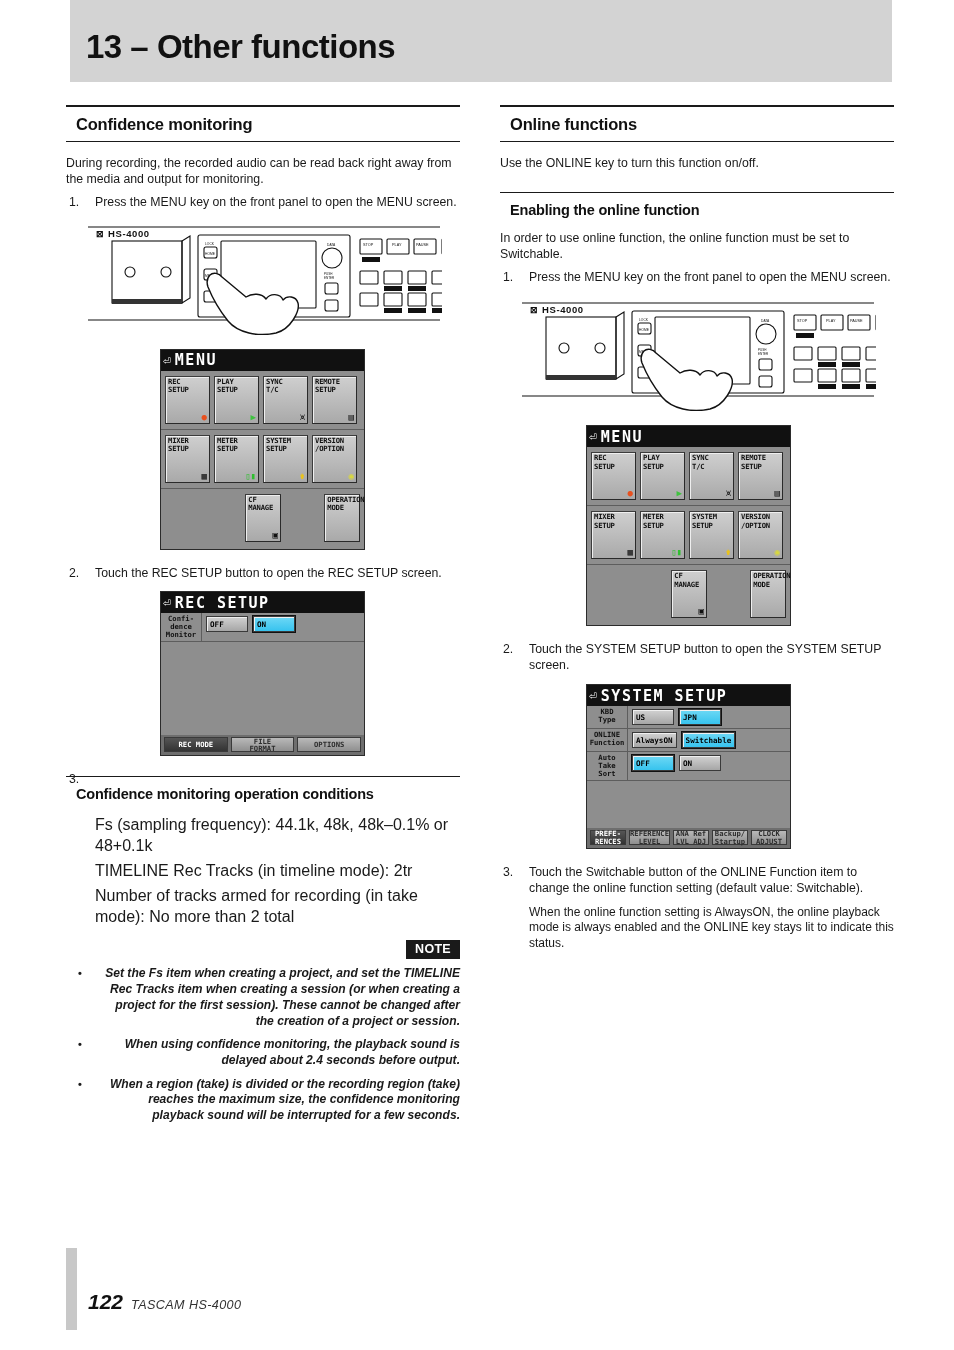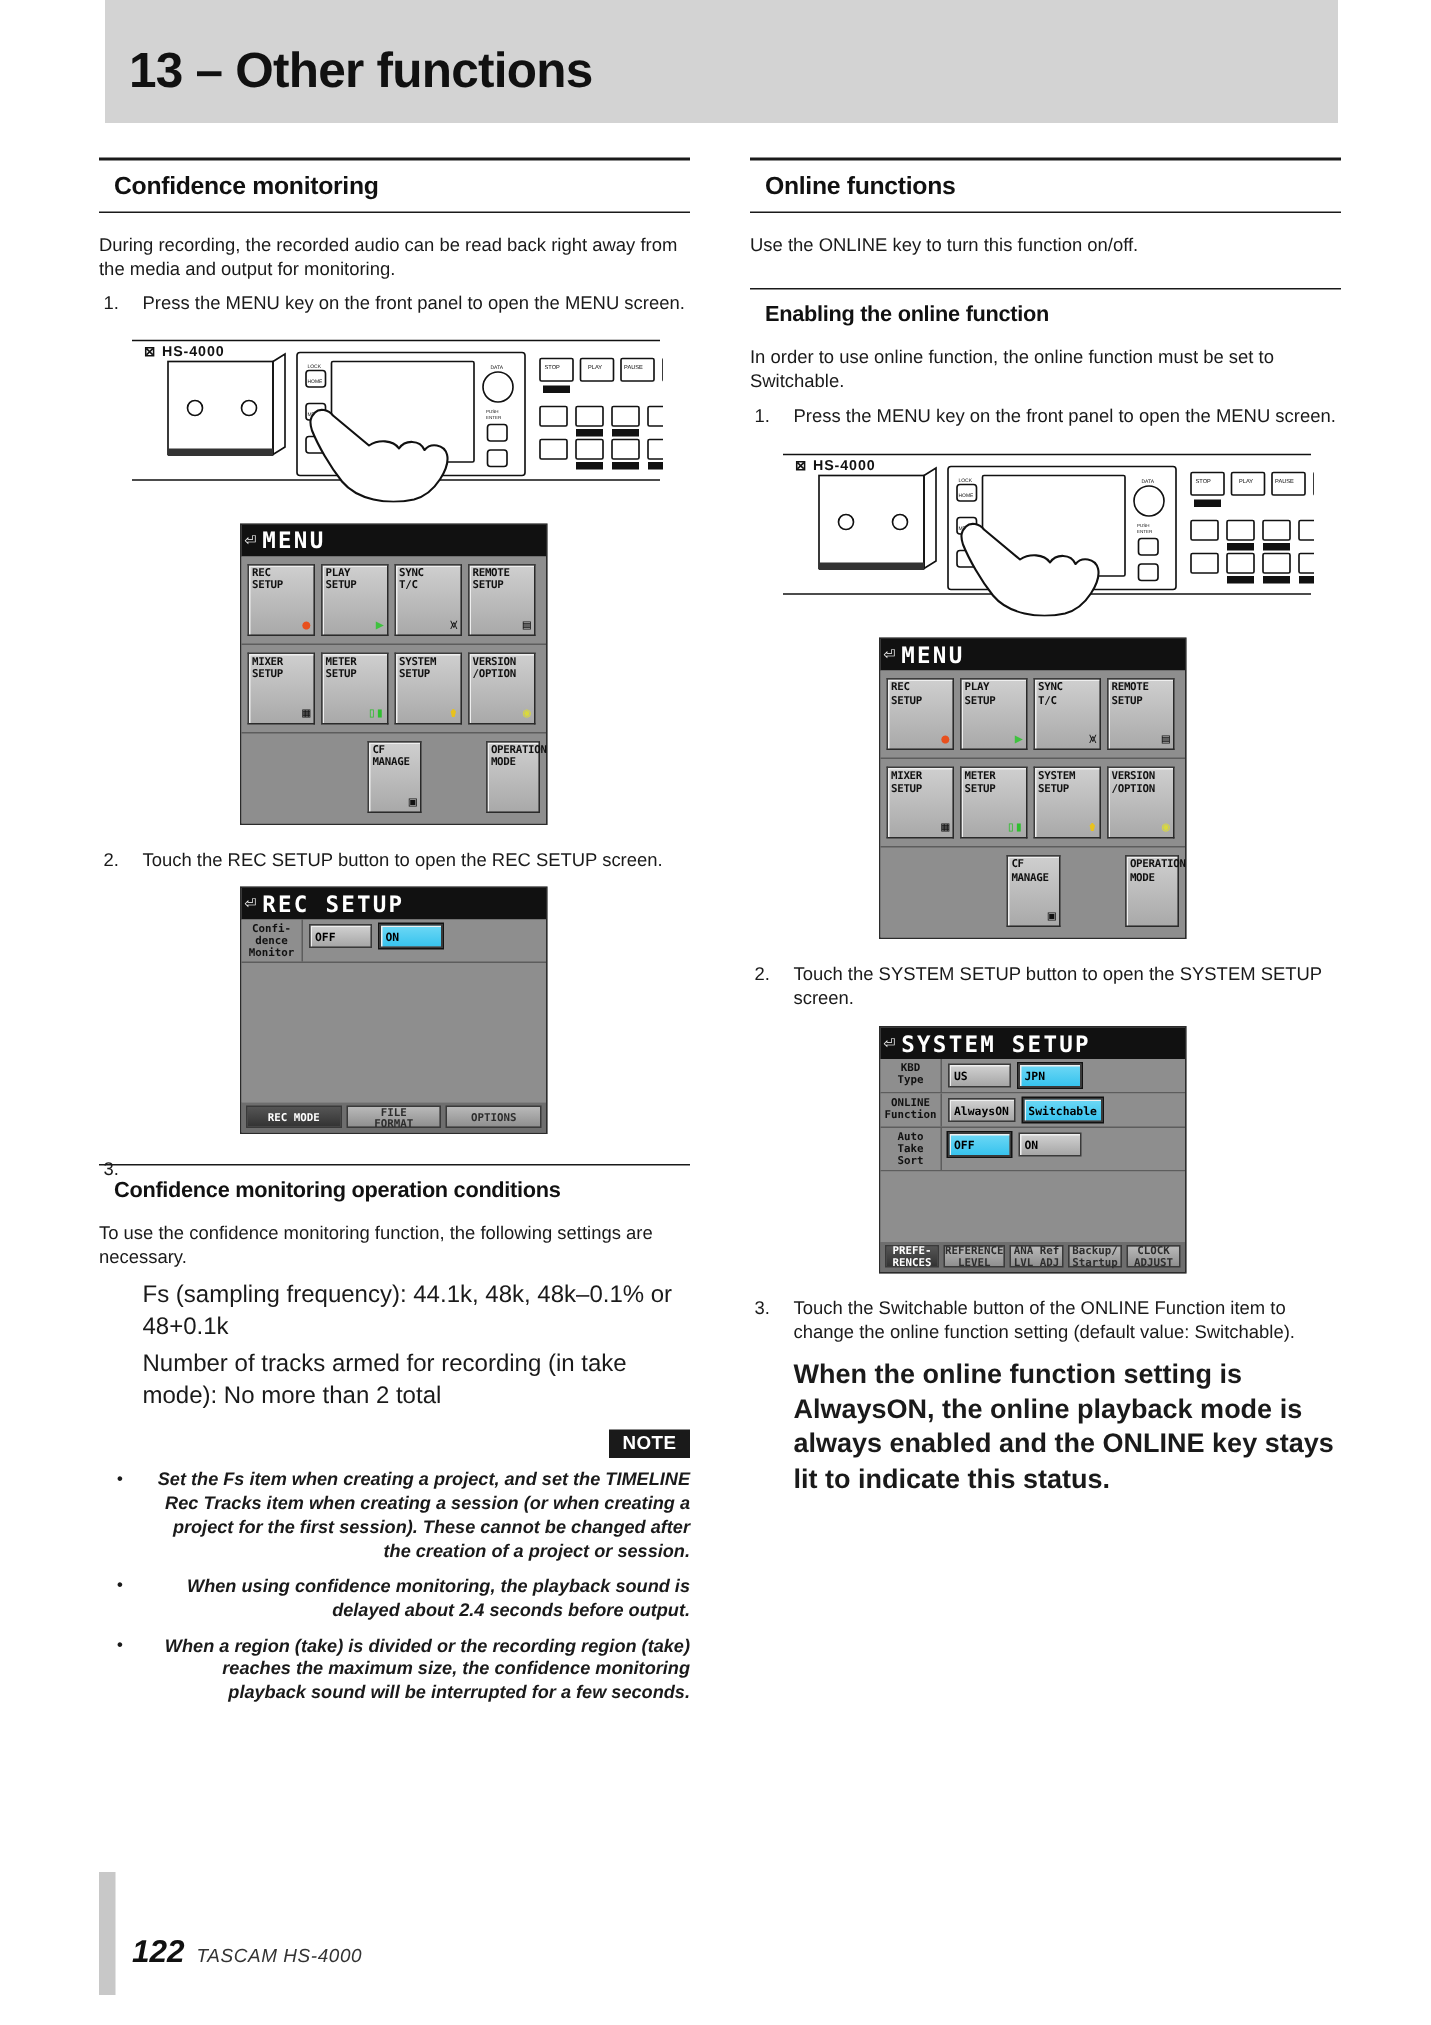--- a/index.html
+++ b/index.html
@@ -45,22 +45,22 @@
     letter-spacing: -0.2px;
   }
   p.body {
     font-size: 12.3px; line-height: 1.29; color: #1a1a1a;
     margin-bottom: 7px;
   }
   
   .step { position: relative; padding-left: 29px; font-size: 12.3px;
           line-height: 1.29; margin-bottom: 6px; }
   .step .num { position: absolute; left: 3px; top: 0; }
-  .sub-para { padding-left: 29px; font-size: 18px; line-height: 1.29;
-              margin-top: 8px; font-weight: bold; }
+  .sub-para { padding-left: 29px; font-size: 12px; line-height: 1.29;
+              margin-top: 8px; }
   .indent-line { padding-left: 29px; font-size: 16px; line-height: 1.30;
                  margin-bottom: 4px; }
 
   
   .note-tag {
     display: inline-block; background: #1a1a1a; color: #fff;
     font-size: 12.5px; font-weight: bold; padding: 2px 9px 3px 9px;
     letter-spacing: 0.3px; margin-bottom: 7px;
   }
   .note-item { position: relative; padding-left: 30px; font-size: 12.1px;
@@ -333,23 +333,23 @@
         </div>
       </div>
     </div>
 
     <div class="step">
       <span class="num">3.</span>
     </div>
 
     <h3 class="sub">Confidence monitoring operation conditions</h3>
 
-    <p class="body">To use the confidence monitoring function, the following settings are necessary.</p>
 
     <div class="indent-line">Fs (sampling frequency): 44.1k, 48k, 48k–0.1% or 48+0.1k</div>
+    <div class="indent-line">TIMELINE Rec Tracks (in timeline mode): 2tr</div>
     <div class="indent-line">Number of tracks armed for recording (in take mode): No more than 2 total</div>
 
     <div style="margin-top:12px;text-align:right;">
       <span class="note-tag">NOTE</span>
       <div class="note-item">
         <span class="bullet">•</span>
         <span>Set the Fs item when creating a project, and set the TIMELINE Rec Tracks item when creating a session (or when creating a project for the first session). These cannot be changed after the creation of a project or session.</span>
       </div>
       <div class="note-item">
         <span class="bullet">•</span>

